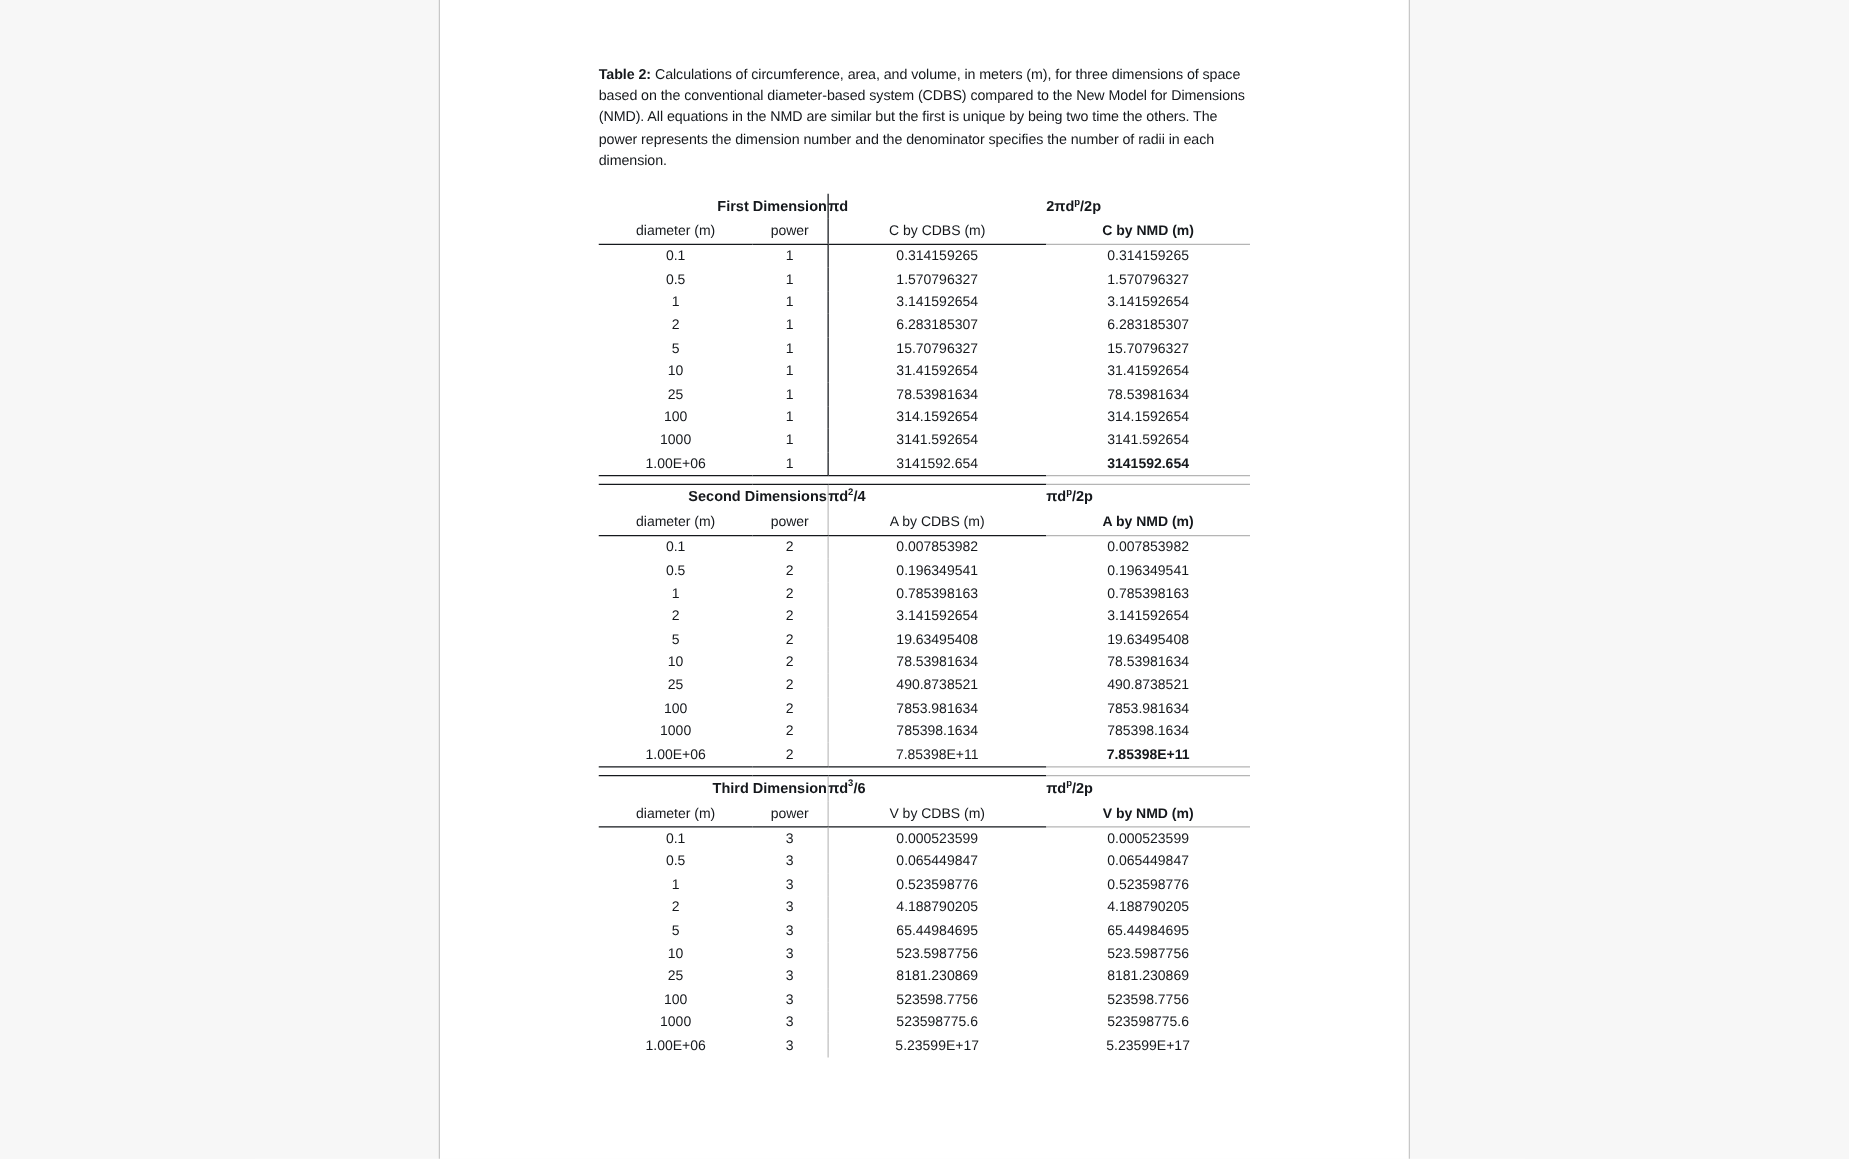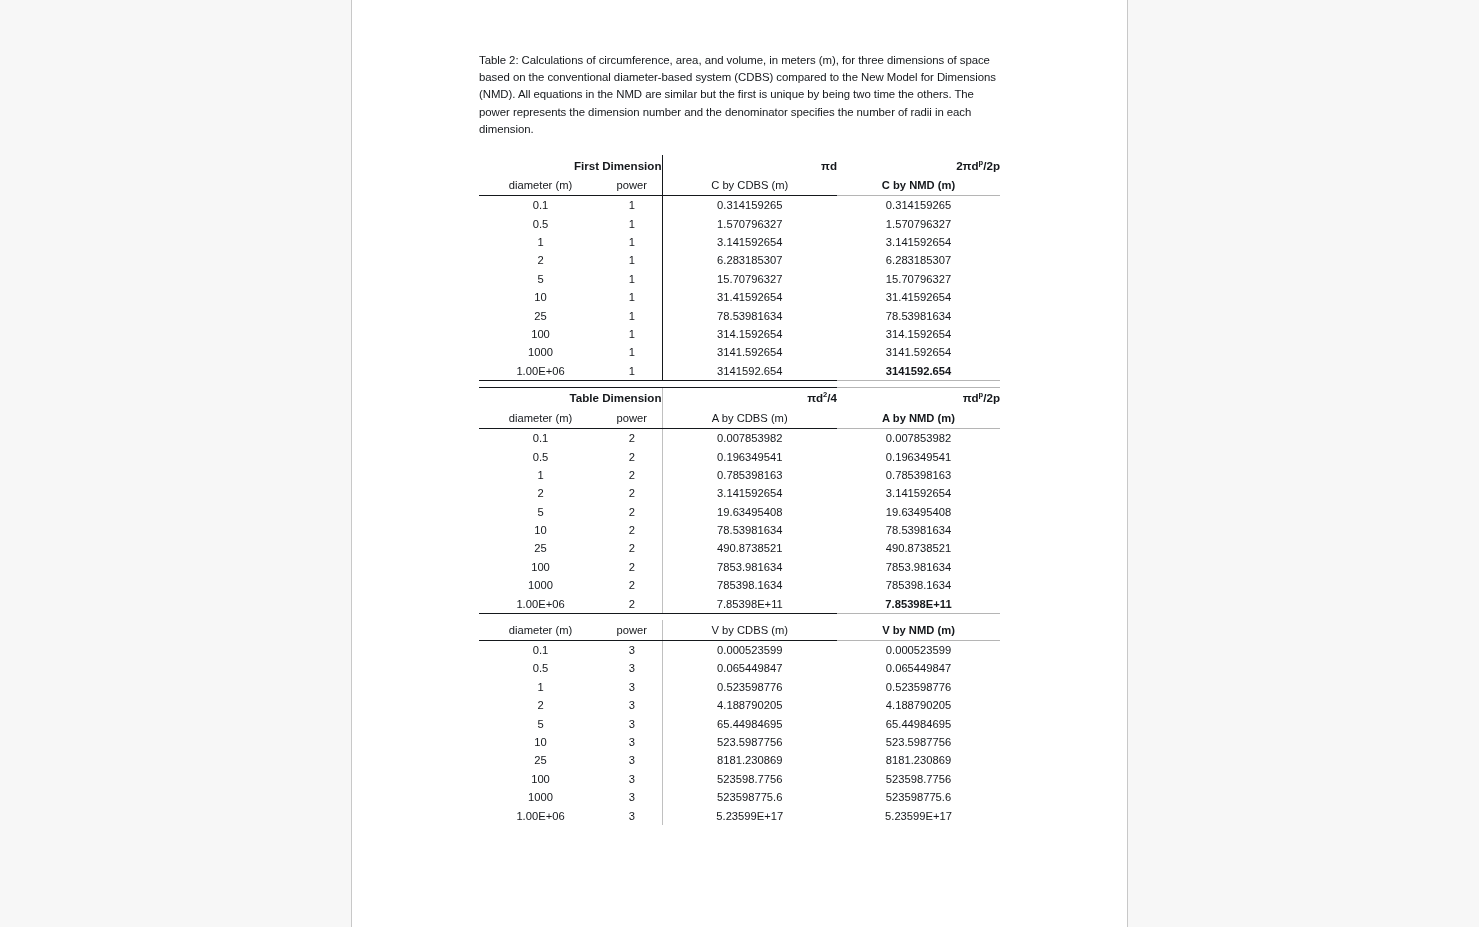--- a/index.html
+++ b/index.html
@@ -38,21 +38,21 @@
   .caption {
     font-size: 11.4px;
     line-height: 17.2px;
     color: #15181c;
     text-align: left;
     margin: 0 0 17px 0;
     width: 519px;
     letter-spacing: -0.05px;
   }
   .caption .lead {
-    font-weight: normal;
+    font-weight: bold;
   }
 
   
   table.tbl {
     border-collapse: collapse;
     width: 521px;
     table-layout: fixed;
     font-size: 11.2px;
     color: #15181c;
   }
@@ -73,21 +73,21 @@
     height: 20px;
     font-weight: bold;
     font-size: 11.6px;
     text-align: right;
     padding-left: 2px;
   }
   .sec-formula {
     height: 20px;
     font-weight: bold;
     font-size: 11.6px;
-    text-align: right;
+    text-align: left;
     margin-top: 36px;
   }
   .sec-formula sup {
     font-size: 7.6px;
     vertical-align: super;
     line-height: 0;
   }
 
   
   .sub-head {
@@ -200,21 +200,21 @@
           <tr class="data-row">
             <td class="rule-dark-bot">1.00E+06</td>
             <td class="rule-dark-bot">1</td>
             <td class="vsep-dark rule-dark-bot">3141592.654</td>
             <td class="rule-gray-bot">3141592.654</td>
           </tr>
           <tr class="spacer-row">
             <td colspan="4"></td>
           </tr>
           <tr>
-            <td colspan="2" class="sec-title rule-dark-top">Table Dimension</td>
+            <td colspan="2" class="sec-title rule-dark-top">Second Dimensions</td>
             <td class="sec-formula vsep-gray rule-dark-top"><span>πd</span><sup>2</sup><span>/4</span></td>
             <td class="sec-formula rule-gray-top"><span>πd</span><sup>p</sup><span>/2p</span></td>
           </tr>
           <tr>
             <td class="sub-head rule-dark-bot">diameter (m)</td>
             <td class="sub-head rule-dark-bot">power</td>
             <td class="sub-head rule-dark-bot vsep-gray">A by CDBS (m)</td>
             <td class="sub-head rule-gray-bot">A by NMD (m)</td>
           </tr>
           <tr class="data-row">
@@ -274,20 +274,25 @@
           <tr class="data-row">
             <td class="rule-dark-bot">1.00E+06</td>
             <td class="rule-dark-bot">2</td>
             <td class="vsep-gray rule-dark-bot">7.85398E+11</td>
             <td class="rule-gray-bot">7.85398E+11</td>
           </tr>
           <tr class="spacer-row">
             <td colspan="4"></td>
           </tr>
           <tr>
+            <td colspan="2" class="sec-title rule-dark-top">Third Dimension</td>
+            <td class="sec-formula vsep-gray rule-dark-top"><span>πd</span><sup>3</sup><span>/6</span></td>
+            <td class="sec-formula rule-gray-top"><span>πd</span><sup>p</sup><span>/2p</span></td>
+          </tr>
+          <tr>
             <td class="sub-head rule-dark-bot">diameter (m)</td>
             <td class="sub-head rule-dark-bot">power</td>
             <td class="sub-head rule-dark-bot vsep-gray">V by CDBS (m)</td>
             <td class="sub-head rule-gray-bot">V by NMD (m)</td>
           </tr>
           <tr class="data-row">
             <td class="">0.1</td>
             <td class="">3</td>
             <td class="vsep-gray">0.000523599</td>
             <td class="">0.000523599</td>

